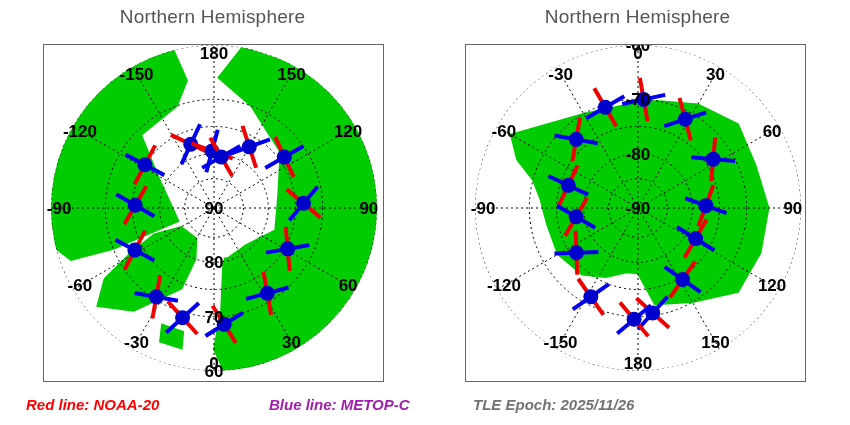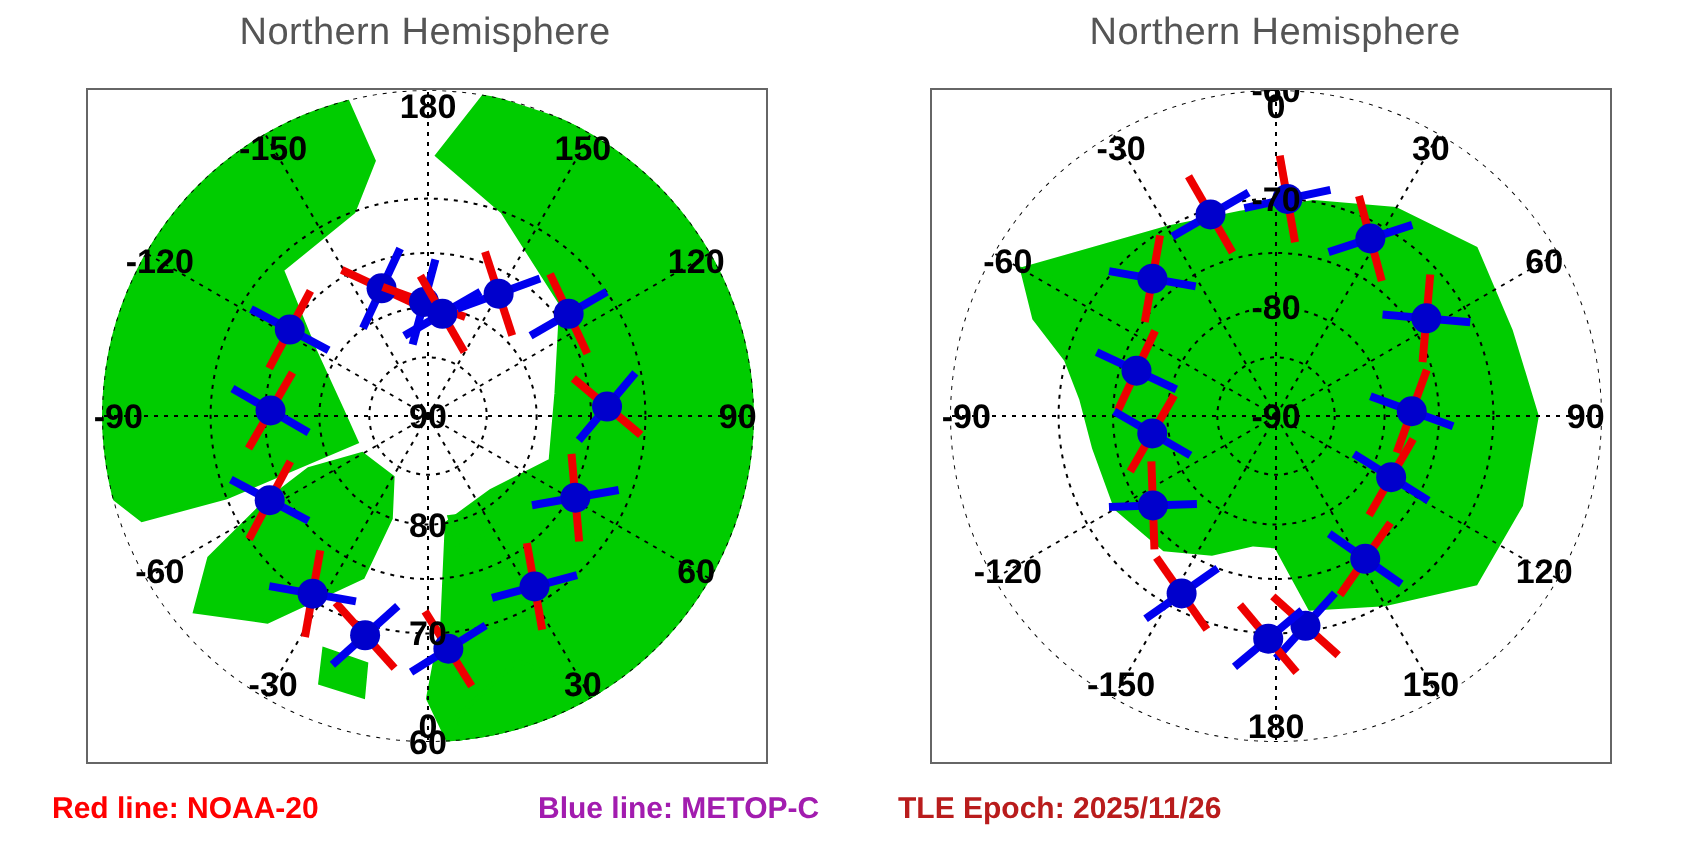--- a/index.html
+++ b/index.html
@@ -13,25 +13,25 @@
 
   .panel-title{position:absolute;top:6px;left:0;width:425px;text-align:center;
      font-size:19px;color:#555555;font-weight:400;letter-spacing:.2px;}
 
   .frame{position:absolute;left:43px;top:44px;width:341px;height:338px;
      border:1px solid #666666;box-sizing:border-box;background:#ffffff;overflow:hidden;}
   .panel.south .frame{left:40px;}
 
   .plotsvg{position:absolute;left:0;top:0;}
 
-  .legend{position:absolute;left:0;top:388px;width:850px;height:37px;}
+  .legend{position:absolute;left:0;top:388px;width:850px;height:37px;font-style:italic;}
   .legend span{position:absolute;font-size:15px;font-weight:bold;white-space:nowrap;}
   .lg-red{left:26px;top:8px;color:#ff0000;}
   .lg-blue{left:269px;top:8px;color:#a21caf;text-align:center;}
-  .lg-epoch{left:449px;top:8px;color:#b91c1c;}
+  .lg-epoch{left:473px;top:8px;color:#737373;}
 </style>
 </head>
 <body>
 
 <div class="page">
 
   <div class="panel north">
     <div class="panel-title">Northern Hemisphere</div>
     <div class="frame">
       <svg class="plotsvg" id="svg-north" width="339" height="336">

